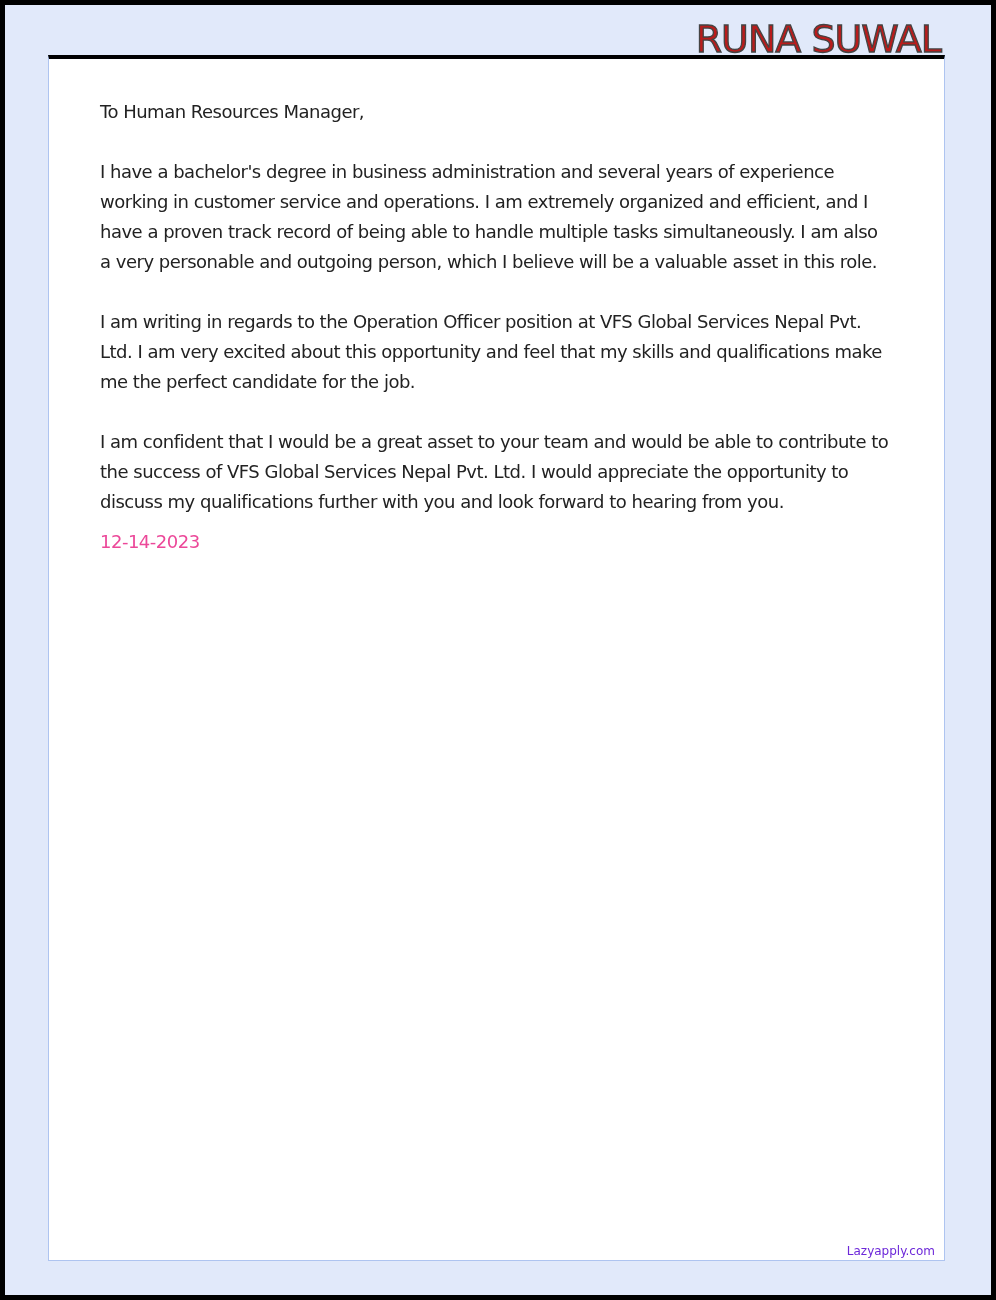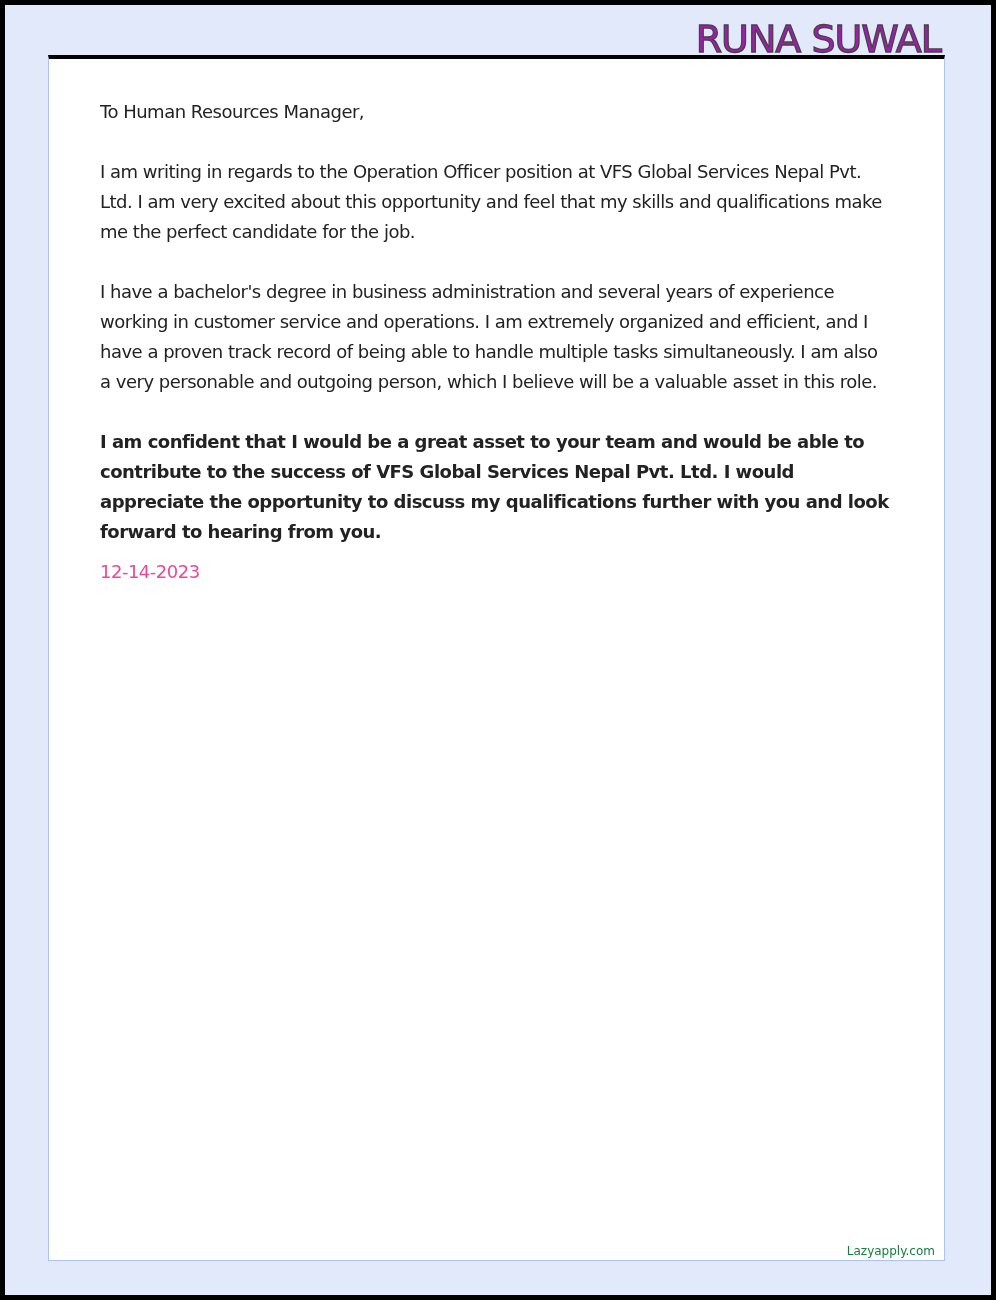--- a/index.html
+++ b/index.html
@@ -9,54 +9,54 @@
     font-family: "DejaVu Sans", sans-serif;
   }
   .page {
     position: absolute; left: 5px; top: 5px; width: 986px; height: 1290px;
     background: #e1e9fa;
   }
   .name {
     position: absolute; right: 50px; top: 12px;
     font-family: "DejaVu Sans", sans-serif;
     font-size: 38px; letter-spacing: -1px;
-    color: #a21caf;
+    color: #b91c1c;
     -webkit-text-stroke: 1.3px #444;
     line-height: 44px;
   }
   .card {
     position: absolute; left: 43px; top: 50px; width: 897px; height: 1206px;
     background: #fff;
     border-left: 1.5px solid #aec4f0;
     border-right: 1.5px solid #aec4f0;
     border-bottom: 1.5px solid #aec4f0;
     border-top: 4px solid #000;
     box-sizing: border-box;
   }
   .content {
     position: absolute; left: 51px; top: 38px; width: 800px;
     font-size: 18px; line-height: 30px; color: #222;
     letter-spacing: -0.5px;
   }
   .content p { margin: 0 11px 30px 0; }
-  .content p.last { margin-bottom: 10px; font-weight: bold; }
+  .content p.last { margin-bottom: 10px; }
   .date { color: #ec4899; font-size: 18px; line-height: 30px; }
   .footer {
     position: absolute; right: 9px; bottom: 2px;
-    font-size: 12px; color: #15803d;
+    font-size: 12px; color: #6d28d9;
   }
 </style>
 </head>
 <body>
 
 <div class="page">
   <div class="name">RUNA SUWAL</div>
   <div class="card">
     <div class="content">
       <p>To Human Resources Manager,</p>
+      <p>I have a bachelor's degree in business administration and several years of experience working in customer service and operations. I am extremely organized and efficient, and I have a proven track record of being able to handle multiple tasks simultaneously. I am also a very personable and outgoing person, which I believe will be a valuable asset in this role.</p>
       <p>I am writing in regards to the Operation Officer position at VFS Global Services Nepal Pvt. Ltd. I am very excited about this opportunity and feel that my skills and qualifications make me the perfect candidate for the job.</p>
-      <p>I have a bachelor's degree in business administration and several years of experience working in customer service and operations. I am extremely organized and efficient, and I have a proven track record of being able to handle multiple tasks simultaneously. I am also a very personable and outgoing person, which I believe will be a valuable asset in this role.</p>
       <p class="last">I am confident that I would be a great asset to your team and would be able to contribute to the success of VFS Global Services Nepal Pvt. Ltd. I would appreciate the opportunity to discuss my qualifications further with you and look forward to hearing from you.</p>
       <div class="date">12-14-2023</div>
     </div>
     <div class="footer">Lazyapply.com</div>
   </div>
 </div>
 
 </body></html>

